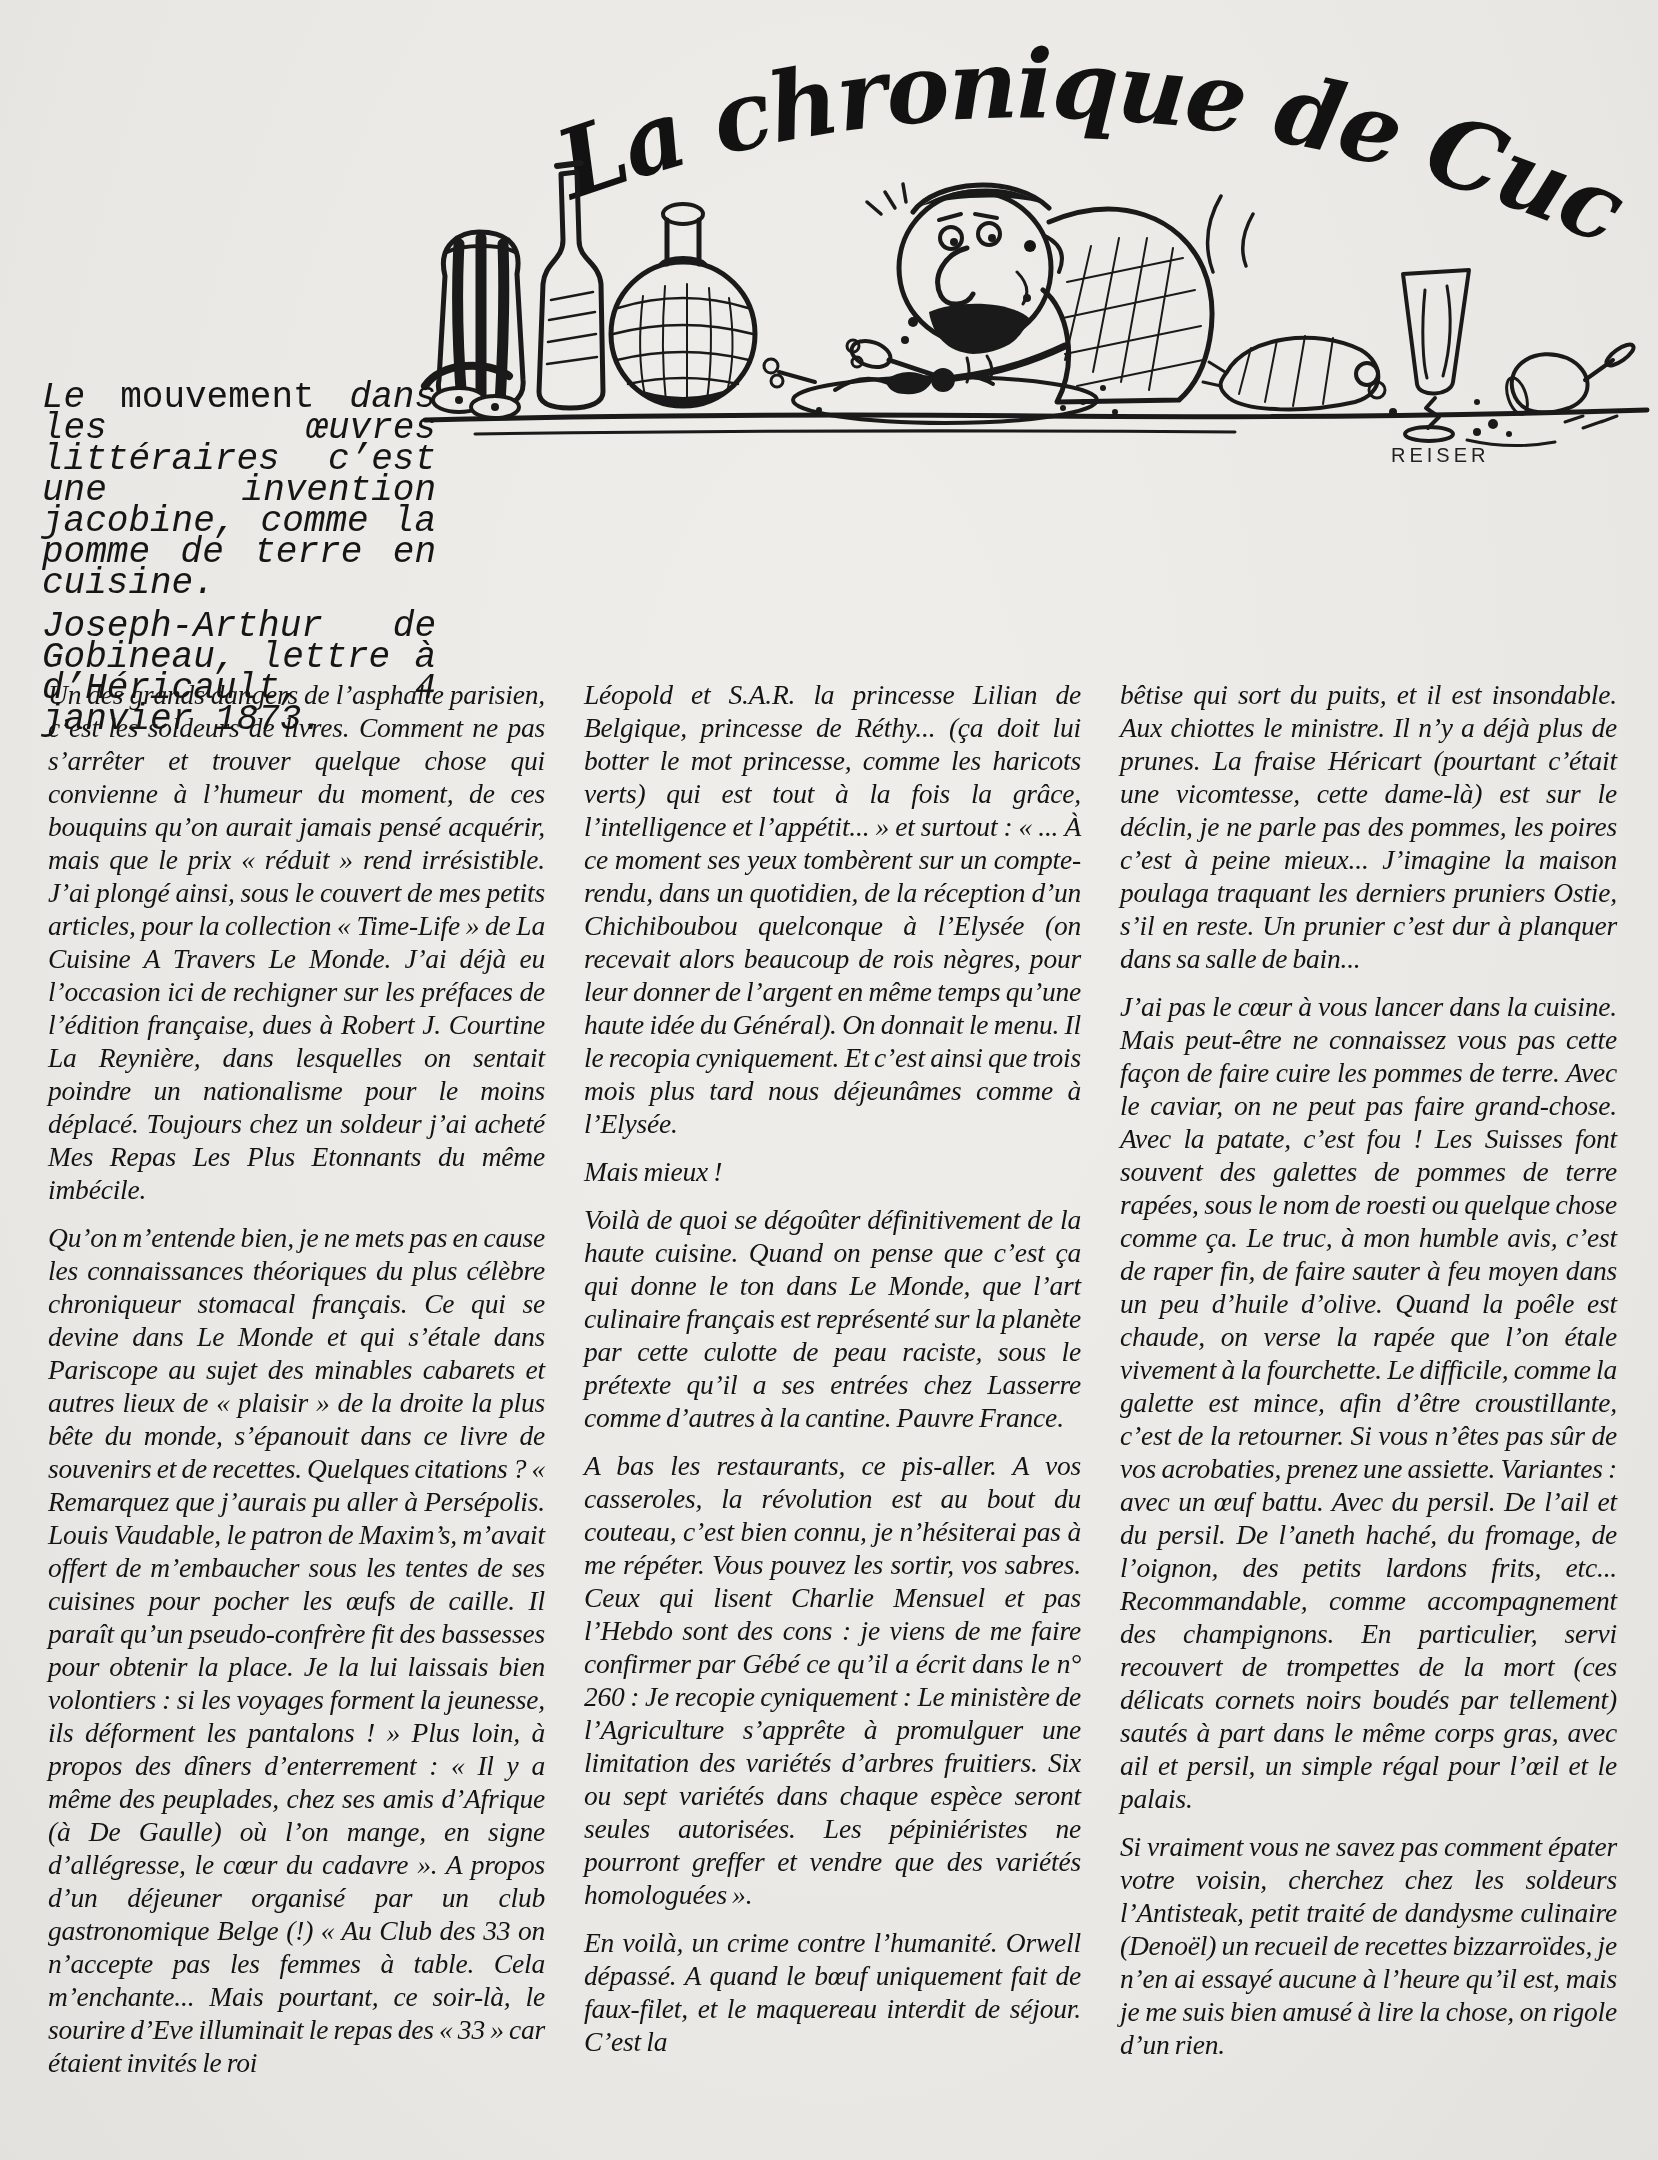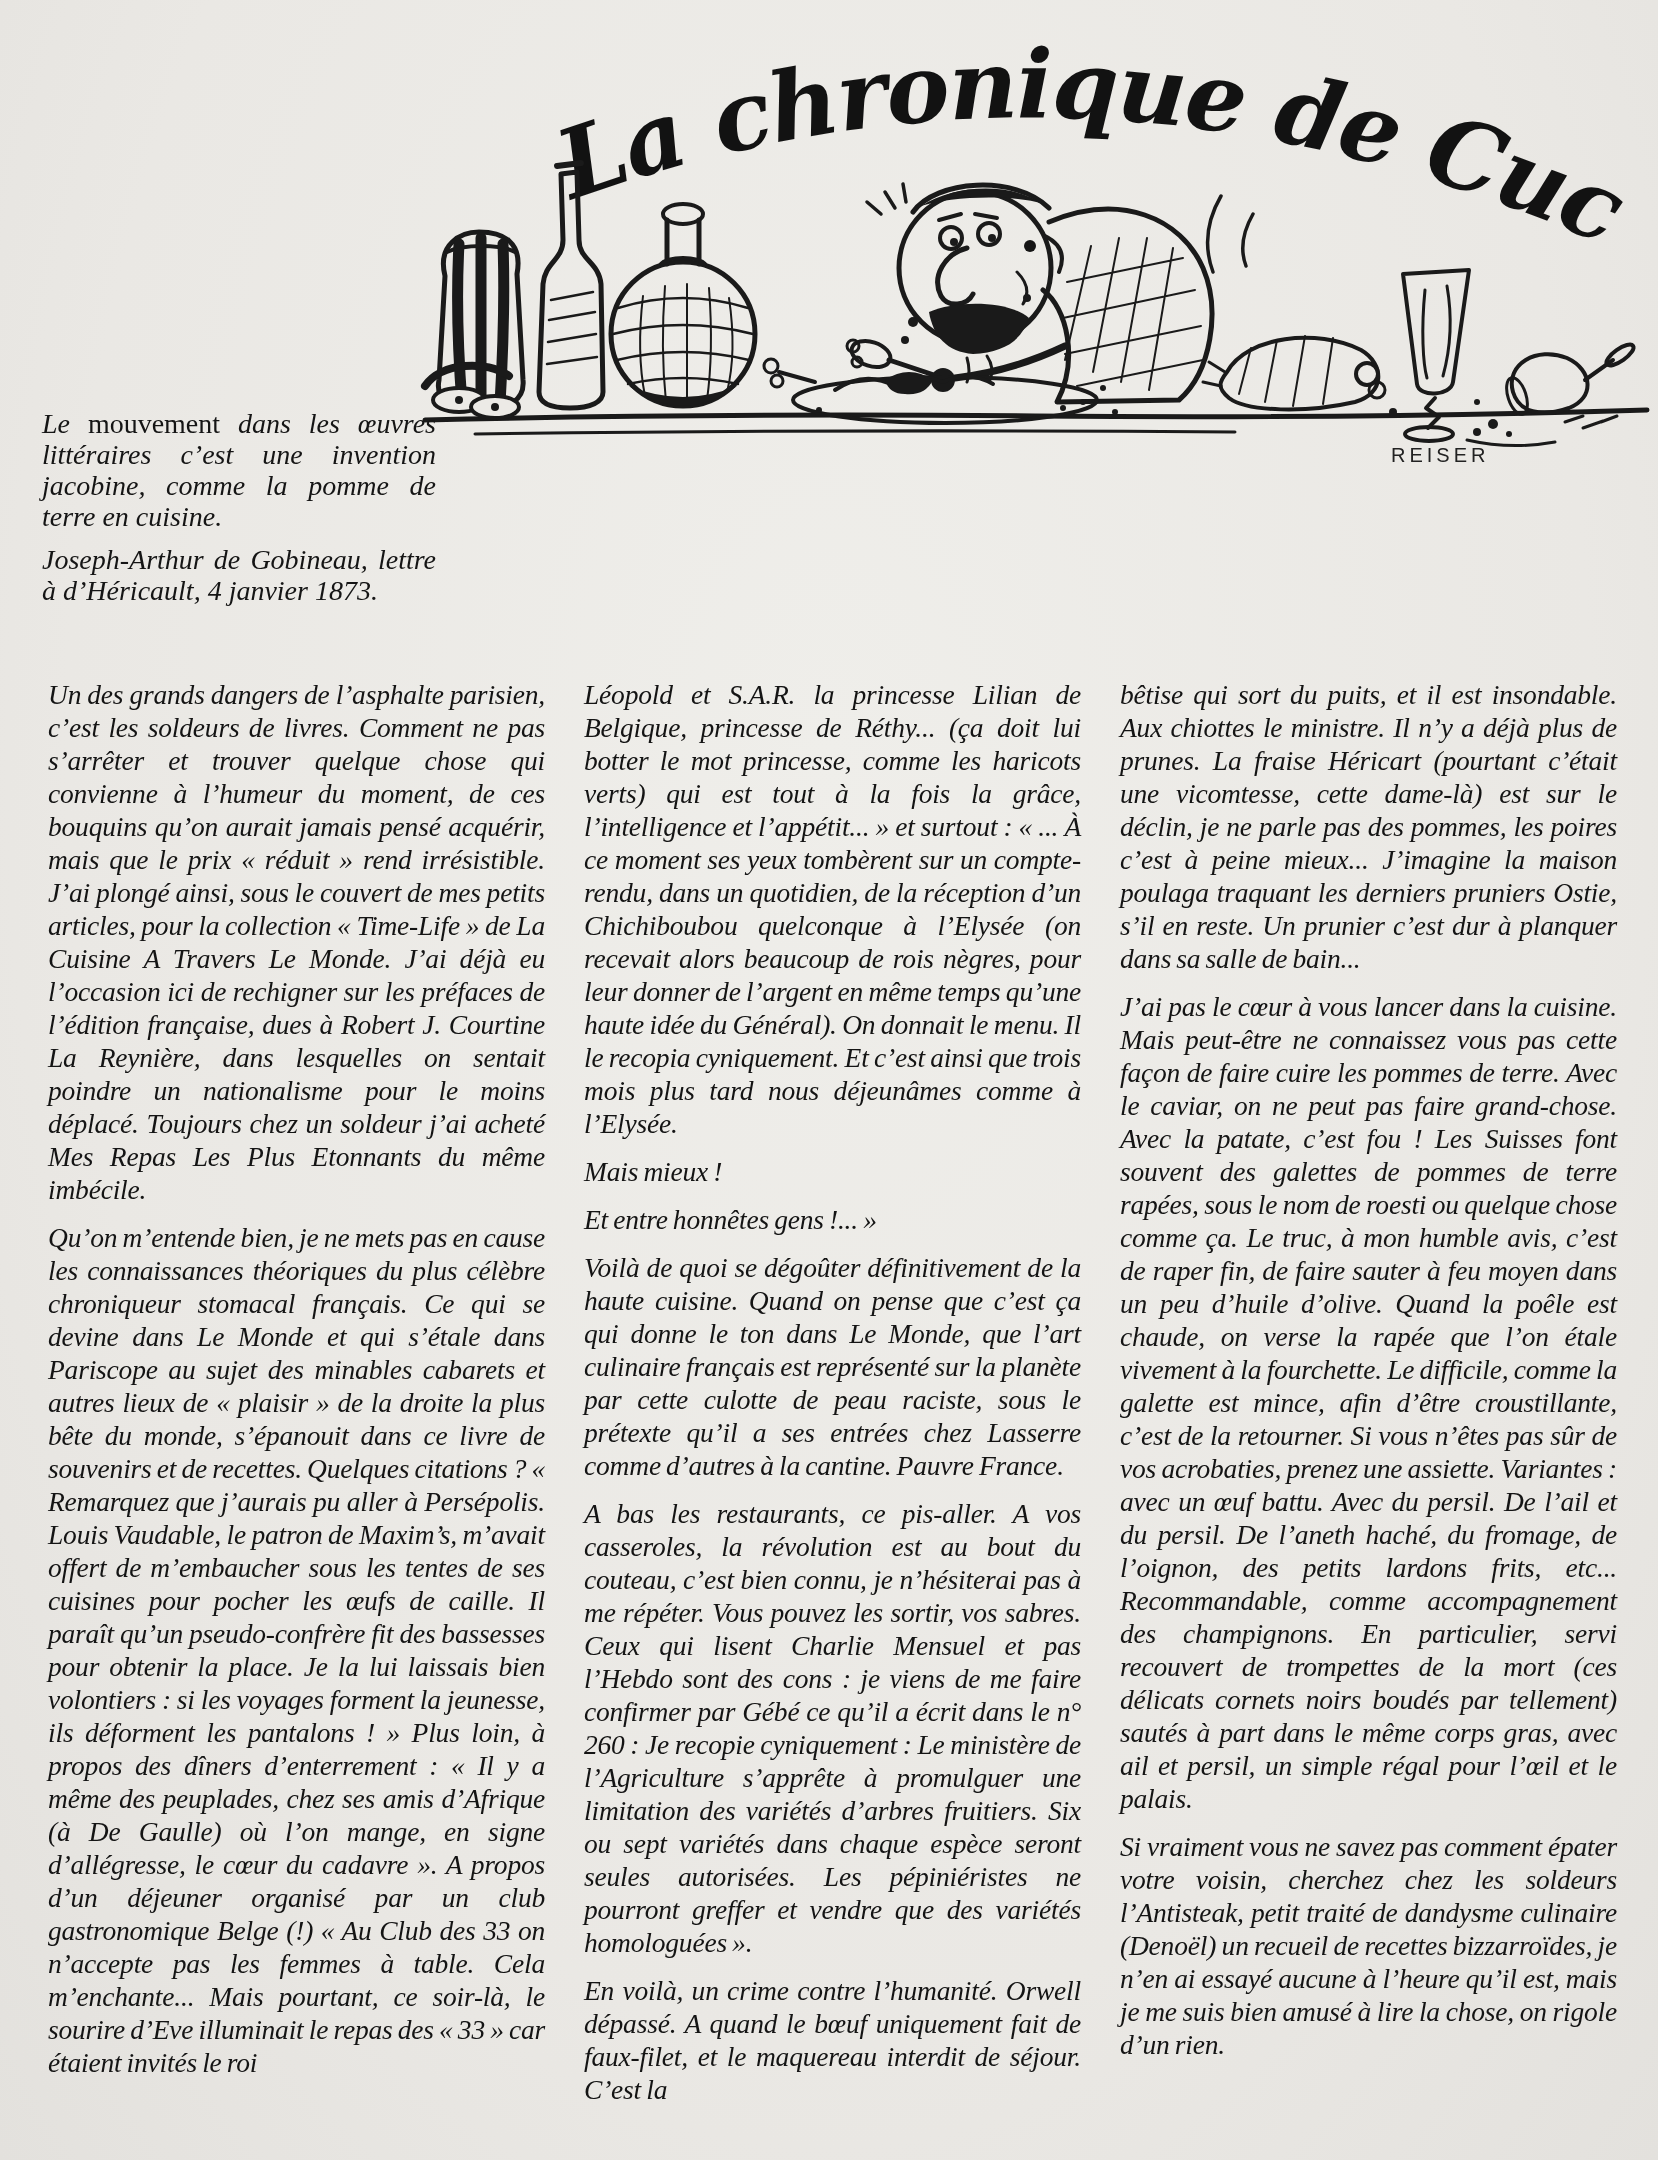--- a/index.html
+++ b/index.html
@@ -20,23 +20,23 @@
   .illustration-svg ellipse, .illustration-svg line {
     stroke:#1a1a1a; fill:none; stroke-linecap:round; stroke-linejoin:round;
   }
   .illustration-svg .ink { fill:#1a1a1a; stroke:none; }
   .illustration-svg .paperfill { fill:#eceae6; }
   .illustration-svg text {
     font-family:"Liberation Sans", sans-serif; font-size:20px;
     letter-spacing:4px; fill:#222; stroke:none;
   }
   .epigraph {
-    position:absolute; left:42px; top:408px; width:394px;
-    font-family:Liberation Serif, serif; font-style:italic;
-    font-size:28px; line-height:31px; text-align:justify;
+    position:absolute; left:42px; top:382px; width:394px;
+    font-family:Liberation Mono, monospace; font-style:italic;
+    font-size:36px; line-height:31px; text-align:justify;
     color:#151515;
   }
   .epigraph .roman { font-style:normal; }
   .epigraph .attribution { margin-top:12px; }
   .col {
     position:absolute; top:678px; width:505px;
     font-family:"Liberation Serif", serif;
     font-size:27.5px; line-height:33px; text-align:justify;
     letter-spacing:-0.2px; word-spacing:-1.5px;
     hyphens:auto; -webkit-hyphens:auto;
@@ -178,21 +178,20 @@
     <div class="attribution">Joseph-Arthur de Gobineau, lettre à d’Héricault, 4 janvier 1873.</div>
   </div>
 
   <div class="col" id="col-0">
       <p>Un des grands dangers de l’asphalte parisien, c’est les soldeurs de livres. Comment ne pas s’arrêter et trouver quelque chose qui convienne à l’humeur du moment, de ces bouquins qu’on aurait jamais pensé acquérir, mais que le prix « réduit » rend irrésistible. J’ai plongé ainsi, sous le couvert de mes petits articles, pour la collection « Time-Life » de La Cuisine A Travers Le Monde. J’ai déjà eu l’occasion ici de rechigner sur les préfaces de l’édition française, dues à Robert J. Courtine La Reynière, dans lesquelles on sentait poindre un nationalisme pour le moins déplacé. Toujours chez un soldeur j’ai acheté Mes Repas Les Plus Etonnants du même imbécile.</p>
       <p>Qu’on m’entende bien, je ne mets pas en cause les connaissances théoriques du plus célèbre chroniqueur stomacal français. Ce qui se devine dans Le Monde et qui s’étale dans Pariscope au sujet des minables cabarets et autres lieux de « plaisir » de la droite la plus bête du monde, s’épanouit dans ce livre de souvenirs et de recettes. Quelques citations ? « Remarquez que j’aurais pu aller à Persépolis. Louis Vaudable, le patron de Maxim’s, m’avait offert de m’embaucher sous les tentes de ses cuisines pour pocher les œufs de caille. Il paraît qu’un pseudo-confrère fit des bassesses pour obtenir la place. Je la lui laissais bien volontiers : si les voyages forment la jeunesse, ils déforment les pantalons ! » Plus loin, à propos des dîners d’enterrement : « Il y a même des peuplades, chez ses amis d’Afrique (à De Gaulle) où l’on mange, en signe d’allégresse, le cœur du cadavre ». A propos d’un déjeuner organisé par un club gastronomique Belge (!) « Au Club des 33 on n’accepte pas les femmes à table. Cela m’enchante... Mais pourtant, ce soir-là, le sourire d’Eve illuminait le repas des « 33 » car étaient invités le roi</p>
     </div>
   <div class="col" id="col-1">
       <p>Léopold et S.A.R. la princesse Lilian de Belgique, princesse de Réthy... (ça doit lui botter le mot princesse, comme les haricots verts) qui est tout à la fois la grâce, l’intelligence et l’appétit... » et surtout : « ... À ce moment ses yeux tombèrent sur un compte-rendu, dans un quotidien, de la réception d’un Chichiboubou quelconque à l’Elysée (on recevait alors beaucoup de rois nègres, pour leur donner de l’argent en même temps qu’une haute idée du Général). On donnait le menu. Il le recopia cyniquement. Et c’est ainsi que trois mois plus tard nous déjeunâmes comme à l’Elysée.</p>
       <p>Mais mieux !</p>
-      <p>Et entre honnêtes gens !... »</p>
       <p>Voilà de quoi se dégoûter définitivement de la haute cuisine. Quand on pense que c’est ça qui donne le ton dans Le Monde, que l’art culinaire français est représenté sur la planète par cette culotte de peau raciste, sous le prétexte qu’il a ses entrées chez Lasserre comme d’autres à la cantine. Pauvre France.</p>
       <p>A bas les restaurants, ce pis-aller. A vos casseroles, la révolution est au bout du couteau, c’est bien connu, je n’hésiterai pas à me répéter. Vous pouvez les sortir, vos sabres. Ceux qui lisent Charlie Mensuel et pas l’Hebdo sont des cons : je viens de me faire confirmer par Gébé ce qu’il a écrit dans le n° 260 : Je recopie cyniquement : Le ministère de l’Agriculture s’apprête à promulguer une limitation des variétés d’arbres fruitiers. Six ou sept variétés dans chaque espèce seront seules autorisées. Les pépiniéristes ne pourront greffer et vendre que des variétés homologuées ».</p>
       <p>En voilà, un crime contre l’humanité. Orwell dépassé. A quand le bœuf uniquement fait de faux-filet, et le maquereau interdit de séjour. C’est la</p>
     </div>
   <div class="col" id="col-2">
       <p>bêtise qui sort du puits, et il est insondable. Aux chiottes le ministre. Il n’y a déjà plus de prunes. La fraise Héricart (pourtant c’était une vicomtesse, cette dame-là) est sur le déclin, je ne parle pas des pommes, les poires c’est à peine mieux... J’imagine la maison poulaga traquant les derniers pruniers Ostie, s’il en reste. Un prunier c’est dur à planquer dans sa salle de bain...</p>
       <p>J’ai pas le cœur à vous lancer dans la cuisine. Mais peut-être ne connaissez vous pas cette façon de faire cuire les pommes de terre. Avec le caviar, on ne peut pas faire grand-chose. Avec la patate, c’est fou ! Les Suisses font souvent des galettes de pommes de terre rapées, sous le nom de roesti ou quelque chose comme ça. Le truc, à mon humble avis, c’est de raper fin, de faire sauter à feu moyen dans un peu d’huile d’olive. Quand la poêle est chaude, on verse la rapée que l’on étale vivement à la fourchette. Le difficile, comme la galette est mince, afin d’être croustillante, c’est de la retourner. Si vous n’êtes pas sûr de vos acrobaties, prenez une assiette. Variantes : avec un œuf battu. Avec du persil. De l’ail et du persil. De l’aneth haché, du fromage, de l’oignon, des petits lardons frits, etc... Recommandable, comme accompagnement des champignons. En particulier, servi recouvert de trompettes de la mort (ces délicats cornets noirs boudés par tellement) sautés à part dans le même corps gras, avec ail et persil, un simple régal pour l’œil et le palais.</p>
       <p>Si vraiment vous ne savez pas comment épater votre voisin, cherchez chez les soldeurs l’Antisteak, petit traité de dandysme culinaire (Denoël) un recueil de recettes bizzarroïdes, je n’en ai essayé aucune à l’heure qu’il est, mais je me suis bien amusé à lire la chose, on rigole d’un rien.</p>
     </div>
 

